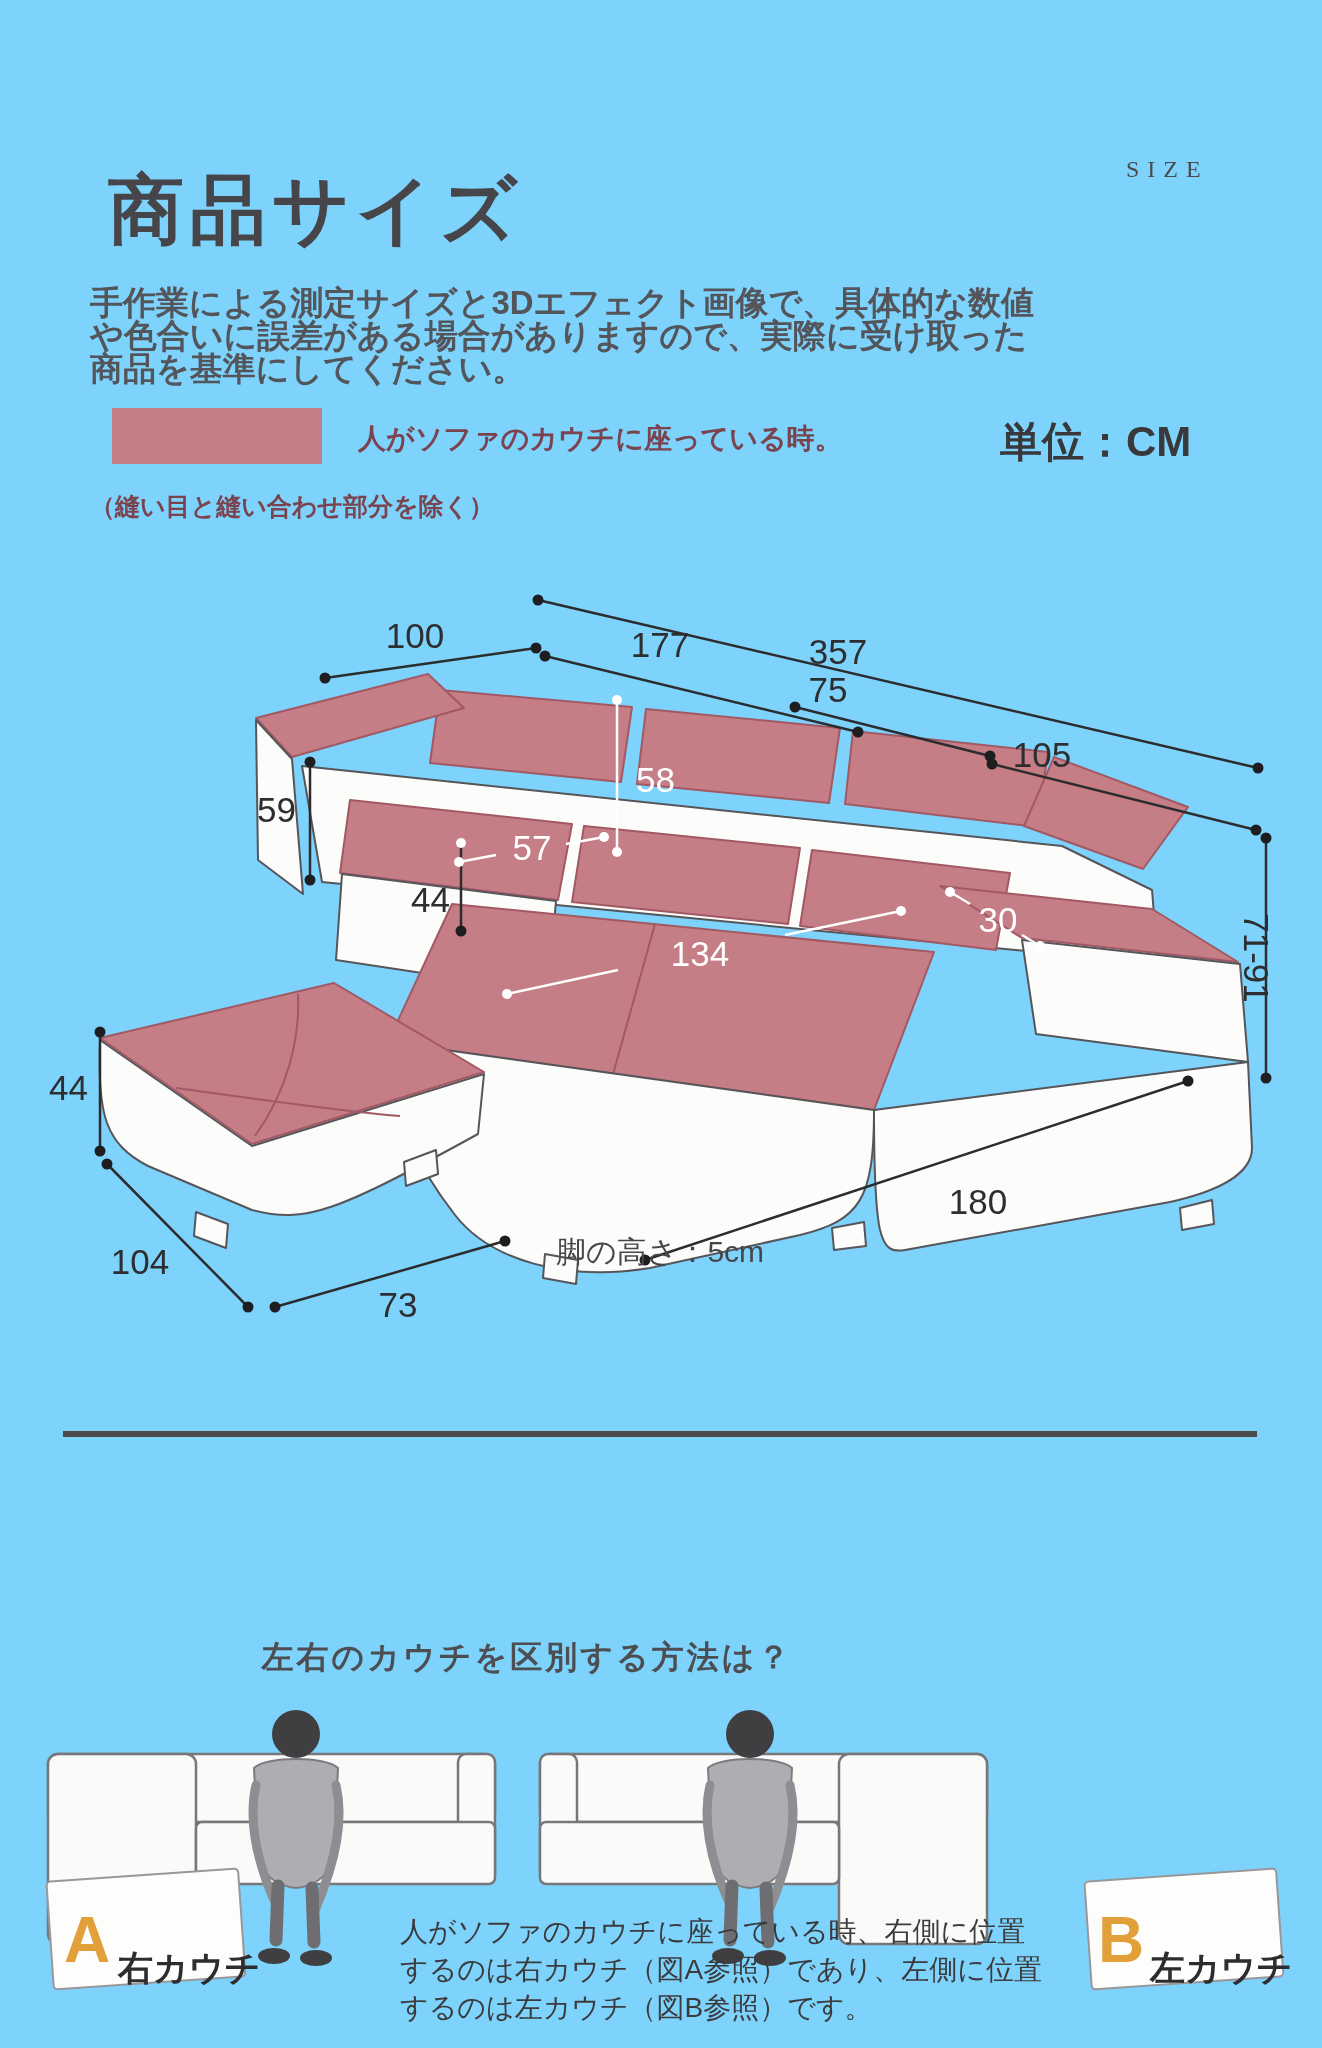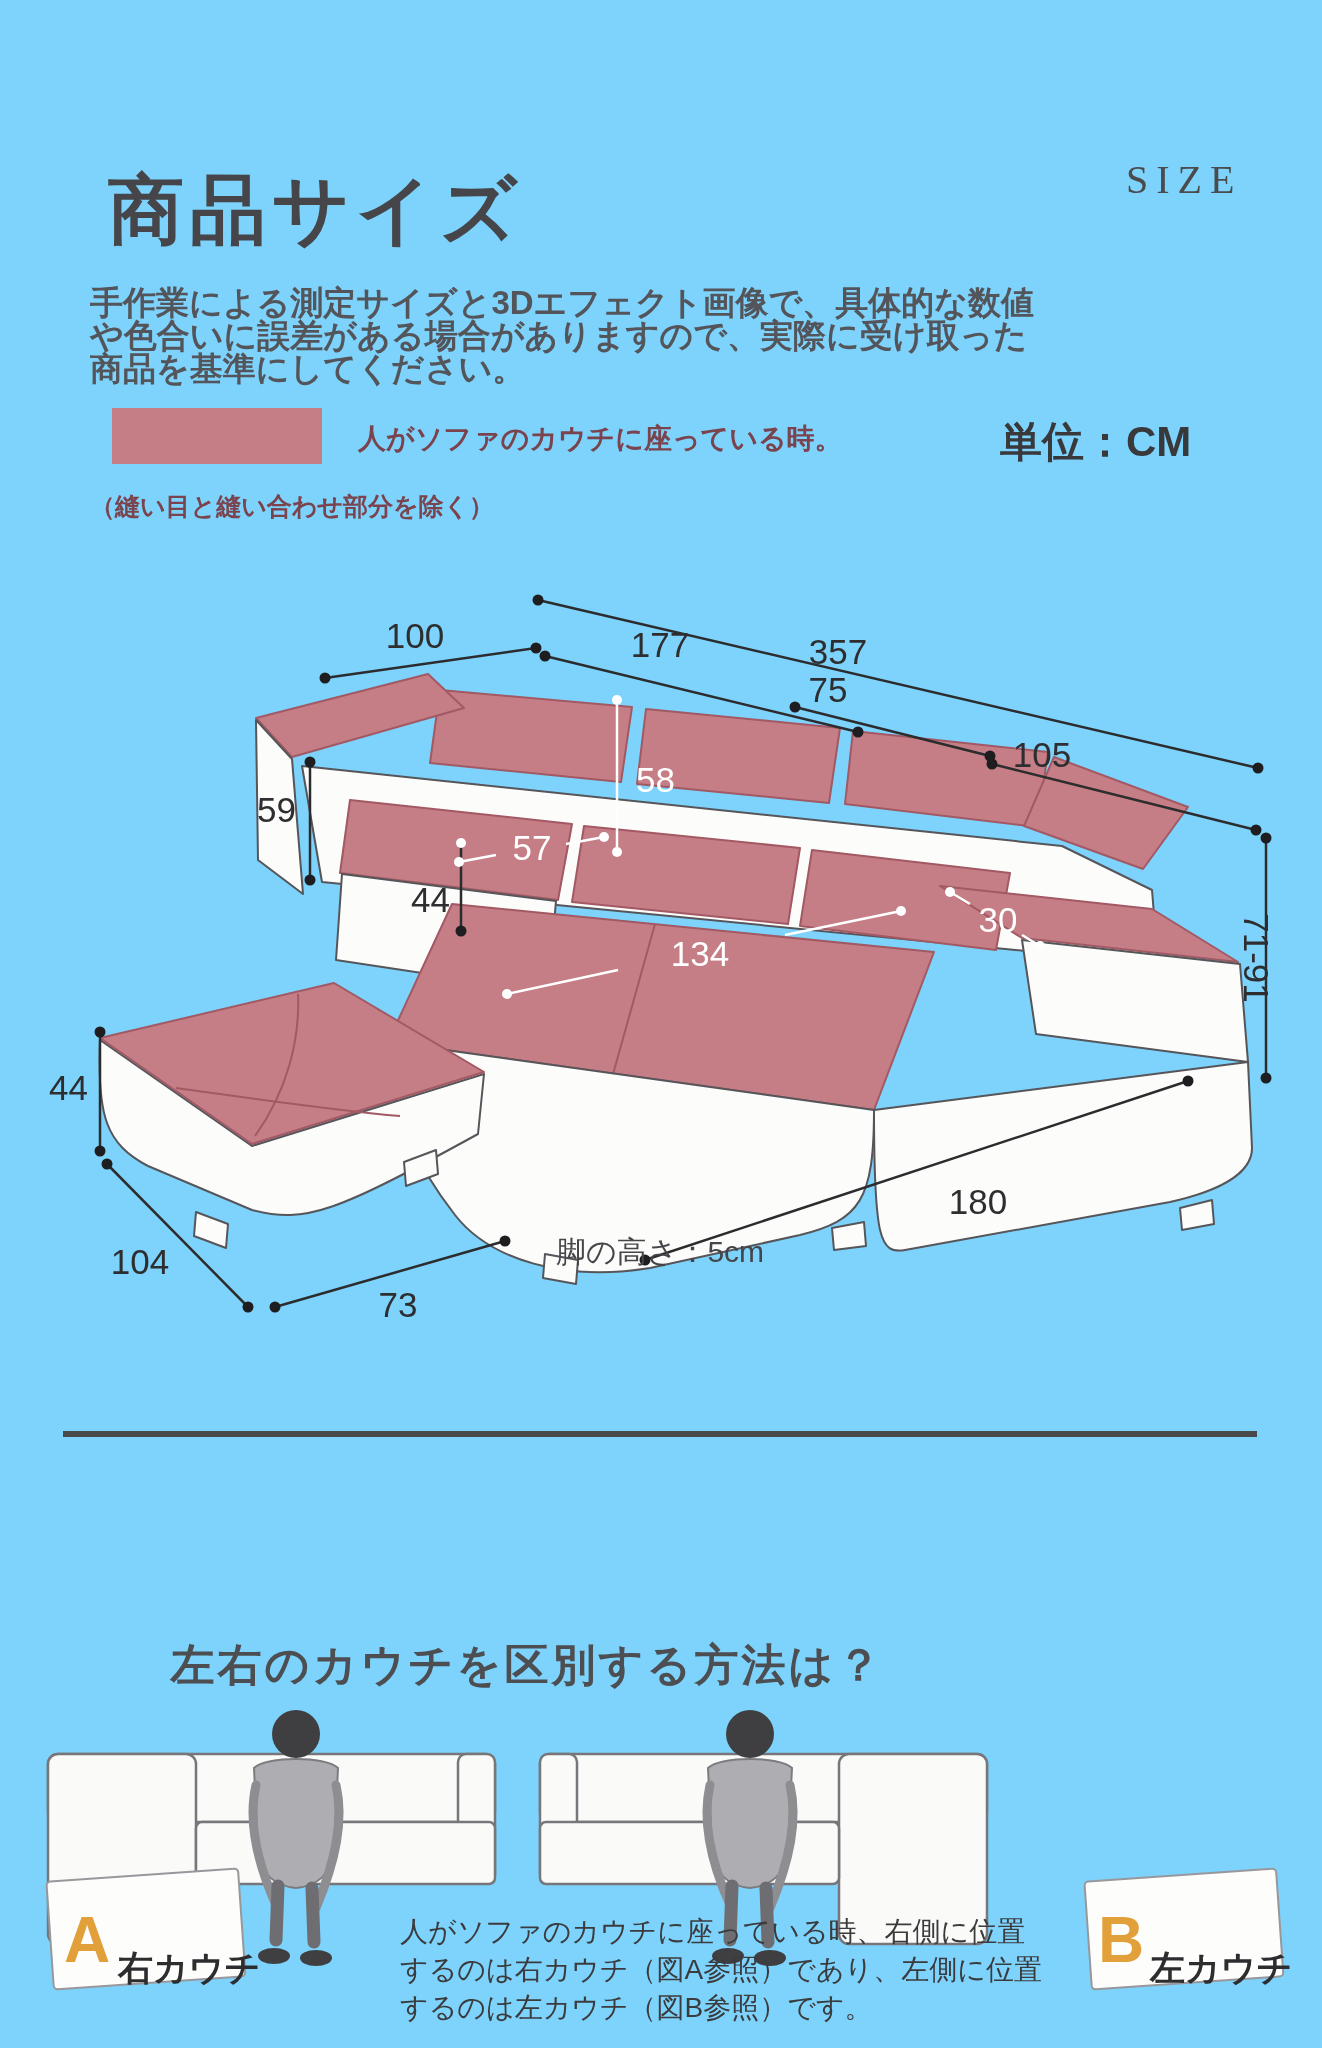--- a/index.html
+++ b/index.html
@@ -1,29 +1,29 @@
 <!DOCTYPE html>
 <html><head>
 <meta charset="utf-8">
 <style>
   html,body{margin:0;padding:0;}
   .page{position:relative;width:1322px;height:2048px;background:#7dd3fc;overflow:hidden;
         font-family:"Liberation Sans",sans-serif;padding-left:7px;}
   .abs{position:absolute;}
   .page-title{left:108px;top:160px;font-size:76px;font-weight:bold;color:#46464a;letter-spacing:6px;}
-  .size-mark{left:1126px;top:156px;font-size:40px;color:#4b4b4e;letter-spacing:8px;
+  .size-mark{left:1126px;top:156px;font-size:24px;color:#4b4b4e;letter-spacing:8px;
              font-family:"Liberation Serif",serif;}
   .desc{left:90px;top:286px;font-size:33px;font-weight:bold;color:#54555a;line-height:33px;white-space:nowrap;}
   .swatch{left:112px;top:408px;width:210px;height:56px;background:#c57e86;}
   .legend-label{left:358px;top:420px;font-size:28px;font-weight:bold;color:#7a434e;white-space:nowrap;}
   .unit{left:1000px;top:414px;font-size:42px;font-weight:bold;color:#39393c;white-space:nowrap;}
   .seam-note{left:90px;top:490px;font-size:25px;font-weight:bold;color:#7a434e;white-space:nowrap;}
   .sofa-svg{left:0;top:560px;}
   .divider{left:63px;top:1431px;width:1194px;height:6px;background:#4a4a4c;}
-  .guide-heading{left:0;top:1636px;width:1054px;text-align:center;font-size:44px;font-weight:bold;
+  .guide-heading{left:0;top:1636px;width:1054px;text-align:center;font-size:32px;font-weight:bold;
                  color:#4d4e51;letter-spacing:3px;}
   .guide-svg{left:0;top:1690px;}
   .guide-text{left:400px;top:1913px;width:580px;font-size:28px;color:#3b3b3d;line-height:38px;white-space:nowrap;}
   .dlabel{font-size:35px;fill:#2e2e30;font-family:"Liberation Sans",sans-serif;}
   .dlabel-w{font-size:35px;fill:#ffffff;font-family:"Liberation Sans",sans-serif;}
   .dline{stroke:#2c2c2e;stroke-width:2.5;fill:none;}
   .ddot{fill:#1e1e20;}
   .wline{stroke:#ffffff;stroke-width:2.5;fill:none;}
   .wdot{fill:#ffffff;}
   .pink{fill:#c57e86;stroke:#a25963;stroke-width:2;stroke-linejoin:round;}

